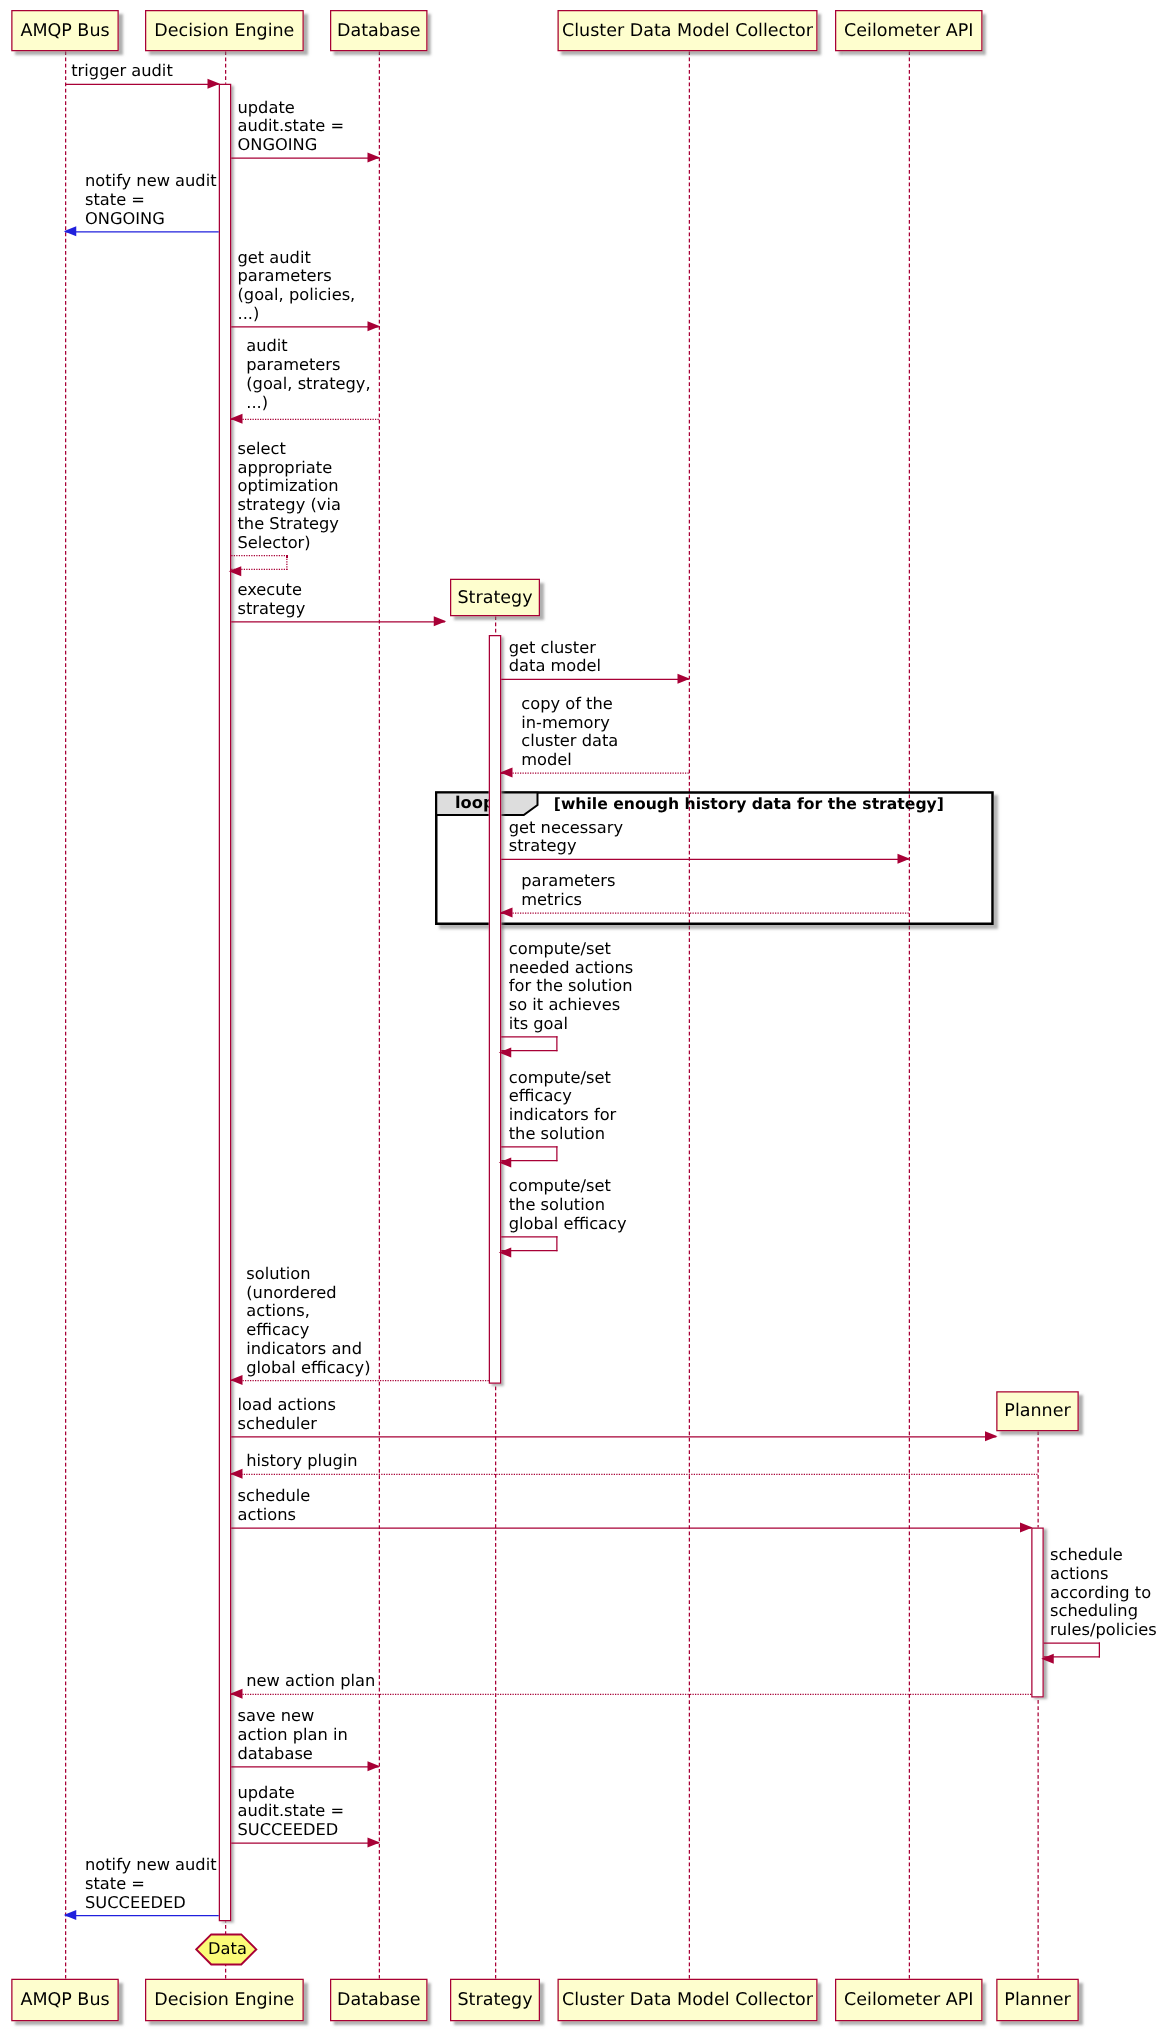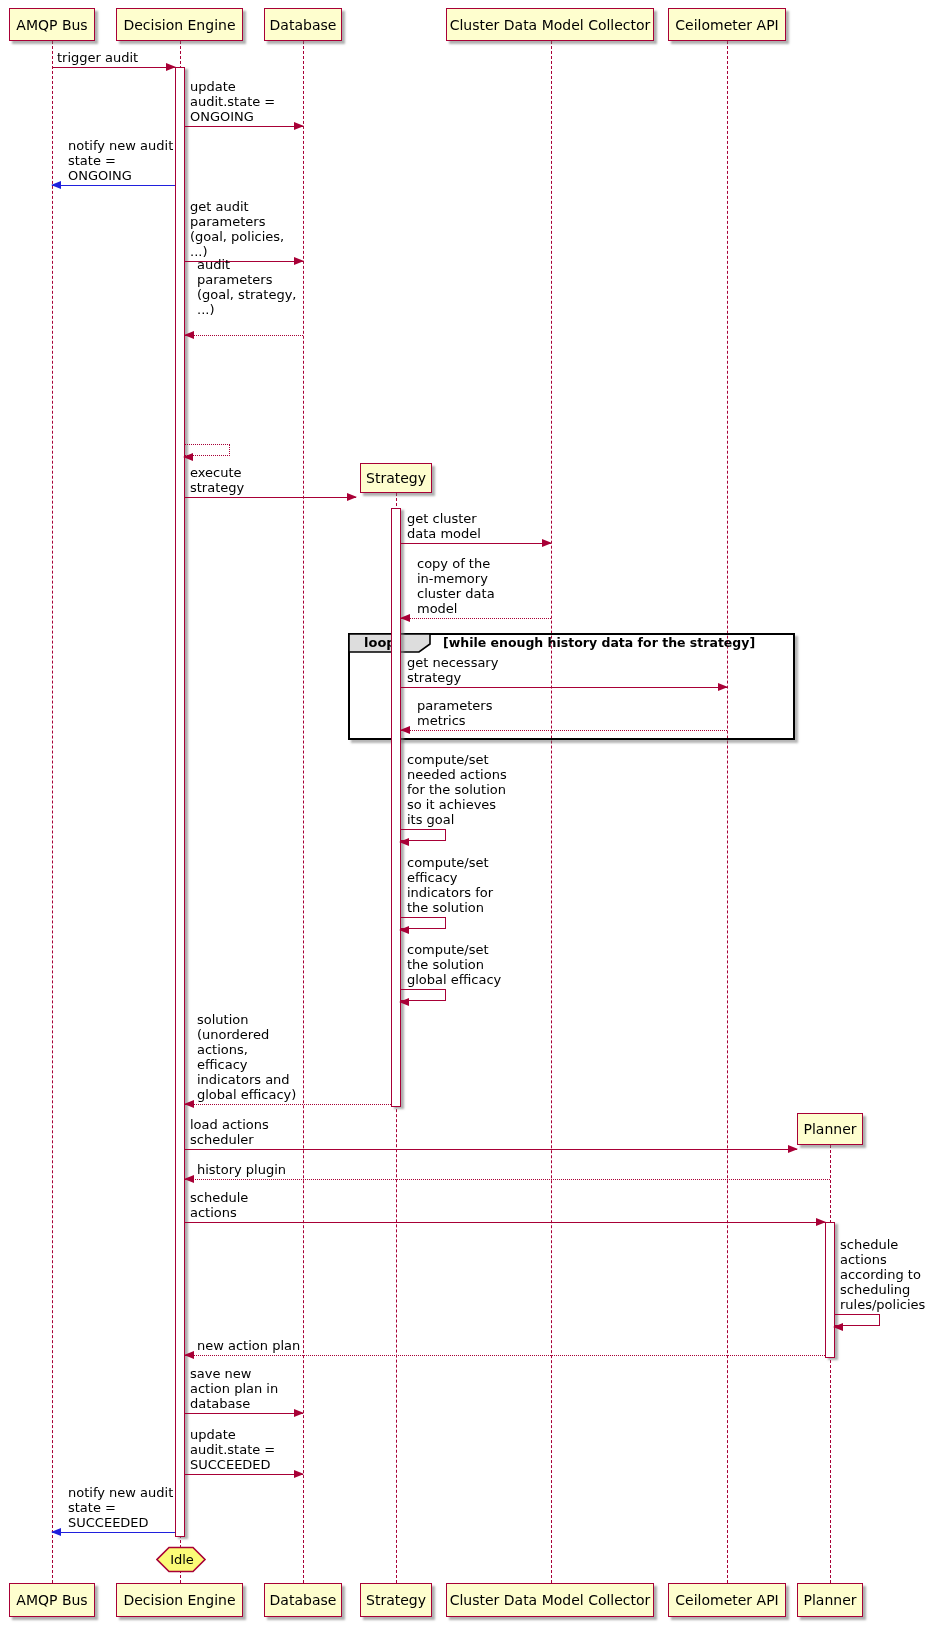--- a/index.html
+++ b/index.html
@@ -71,26 +71,32 @@
 state =
 ONGOING</div>
   <div class="arrow l blue" style="left:52px;top:185px;width:123px"></div>
 
   <div class="lbl" style="left:190px;top:199px">get audit
 parameters
 (goal, policies,
 ...)</div>
   <div class="arrow r" style="left:185px;top:261px;width:118px"></div>
 
-  <div class="lbl" style="left:197px;top:257px">audit
+  <div class="lbl" style="left:197px;top:270px">audit
 parameters
 (goal, strategy,
 ...)</div>
   <div class="arrow l dotted" style="left:185px;top:335px;width:118px"></div>
 
+  <div class="lbl" style="left:190px;top:352px">select
+appropriate
+optimization
+strategy (via
+the Strategy
+Selector)</div>
   <div class="self dotted" style="left:185px;top:444px;width:45px;height:12px"></div>
 
   <div class="lbl" style="left:190px;top:465px">execute
 strategy</div>
   <div class="arrow r" style="left:185px;top:497px;width:171px"></div>
 
   <div class="lbl" style="left:407px;top:511px">get cluster
 data model</div>
   <div class="arrow r" style="left:401px;top:543px;width:150px"></div>
 
@@ -175,21 +181,21 @@
   <div class="pbox" style="left:264px;top:8px;width:78px;height:33px">Database</div>
   <div class="pbox" style="left:446px;top:8px;width:208px;height:33px">Cluster Data Model Collector</div>
   <div class="pbox" style="left:668px;top:8px;width:118px;height:33px">Ceilometer API</div>
 
   <div class="pbox" style="left:360px;top:463px;width:72px;height:30px">Strategy</div>
   <div class="pbox" style="left:797px;top:1113px;width:66px;height:32px">Planner</div>
 
   <svg class="shape" style="left:156px;top:1546px" width="52" height="28">
     <polygon points="13,1.5 37,1.5 49,13.5 37,25.5 13,25.5 1,13.5" fill="#FBFB77" stroke="#A80036" stroke-width="1.6"></polygon>
   </svg>
-  <div class="note-lbl" style="left:156px;top:1552px;width:52px;text-align:center">Idle</div>
+  <div class="note-lbl" style="left:156px;top:1552px;width:52px;text-align:center">Data</div>
 
   <div class="pbox" style="left:9px;top:1583px;width:86px;height:34px">AMQP Bus</div>
   <div class="pbox" style="left:116px;top:1583px;width:127px;height:34px">Decision Engine</div>
   <div class="pbox" style="left:264px;top:1583px;width:78px;height:34px">Database</div>
   <div class="pbox" style="left:360px;top:1583px;width:72px;height:34px">Strategy</div>
   <div class="pbox" style="left:446px;top:1583px;width:208px;height:34px">Cluster Data Model Collector</div>
   <div class="pbox" style="left:668px;top:1583px;width:118px;height:34px">Ceilometer API</div>
   <div class="pbox" style="left:797px;top:1583px;width:66px;height:34px">Planner</div>
 
 </div>

